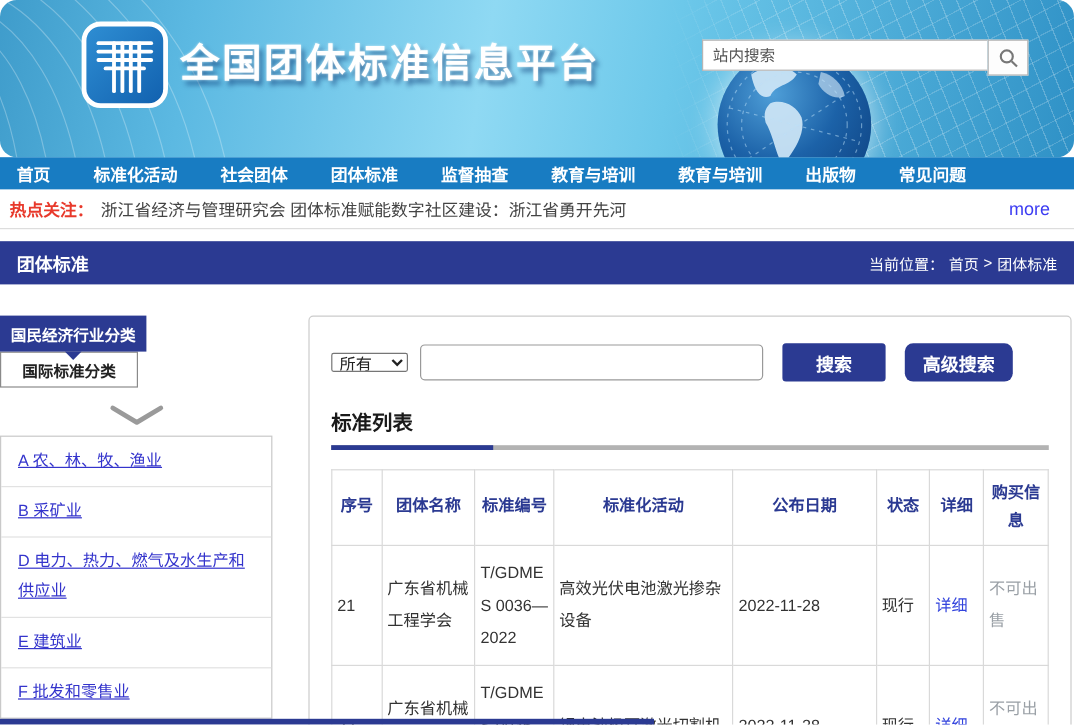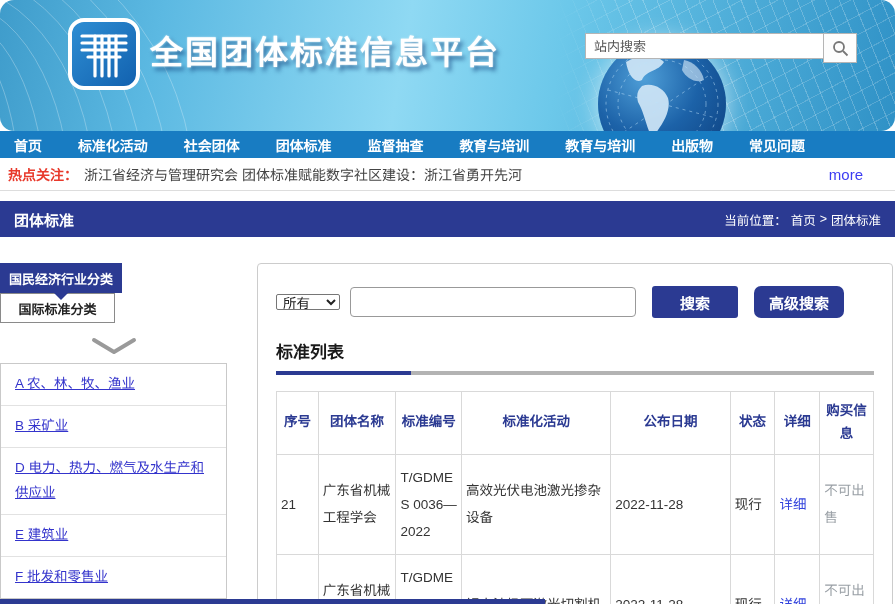--- a/index.html
+++ b/index.html
@@ -24,21 +24,21 @@
   .hsearch { position:absolute; left:585px; top:33px; display:flex; }
   .hsearch input { width:238px; height:18px; border:1px solid #b5b5b5; border-right:none; font-size:13px; padding:12px 8px; color:#444; outline:none; }
   .hsearch input::placeholder { color:#555; opacity:1; }
   .hsearch button { width:34px; height:30px; background:#fdfdfd; border:1px solid #b5b5b5; cursor:pointer; display:flex; align-items:center; justify-content:center; }
 
   
   .mainnav { height:27px; background:#187cc2; display:flex; align-items:center; padding:0 90px 0 14px; justify-content:space-between; }
   .mainnav a { color:#fff; font-size:14px; font-weight:bold; text-decoration:none; white-space:nowrap; cursor:pointer; }
 
   
-  .hotbar { height:33px; display:flex; align-items:center; padding:0 32px 0 8px; border-bottom:1px solid #ddd; background:#fff; }
+  .hotbar { height:33px; display:flex; align-items:center; padding:0 20px 0 8px; border-bottom:1px solid #ddd; background:#fff; }
   .hot-label { color:#e8392b; font-weight:bold; font-size:14px; }
   .hot-news { color:#444; font-size:14px; margin-left:6px; cursor:pointer; }
   .hot-more { margin-left:auto; color:#3c3cf2; font-size:15px; cursor:pointer; }
 
   
   .banner { height:36px; margin-top:10px; background:#2b3a92; display:flex; align-items:center; padding:0 14px; color:#fff; }
   .banner-title { font-size:15px; font-weight:bold; }
   .crumbs { margin-left:auto; font-size:12.5px; display:flex; gap:4px; align-items:center;justify-content:flex-end; }
   .crumbs .home { cursor:pointer; }
 

